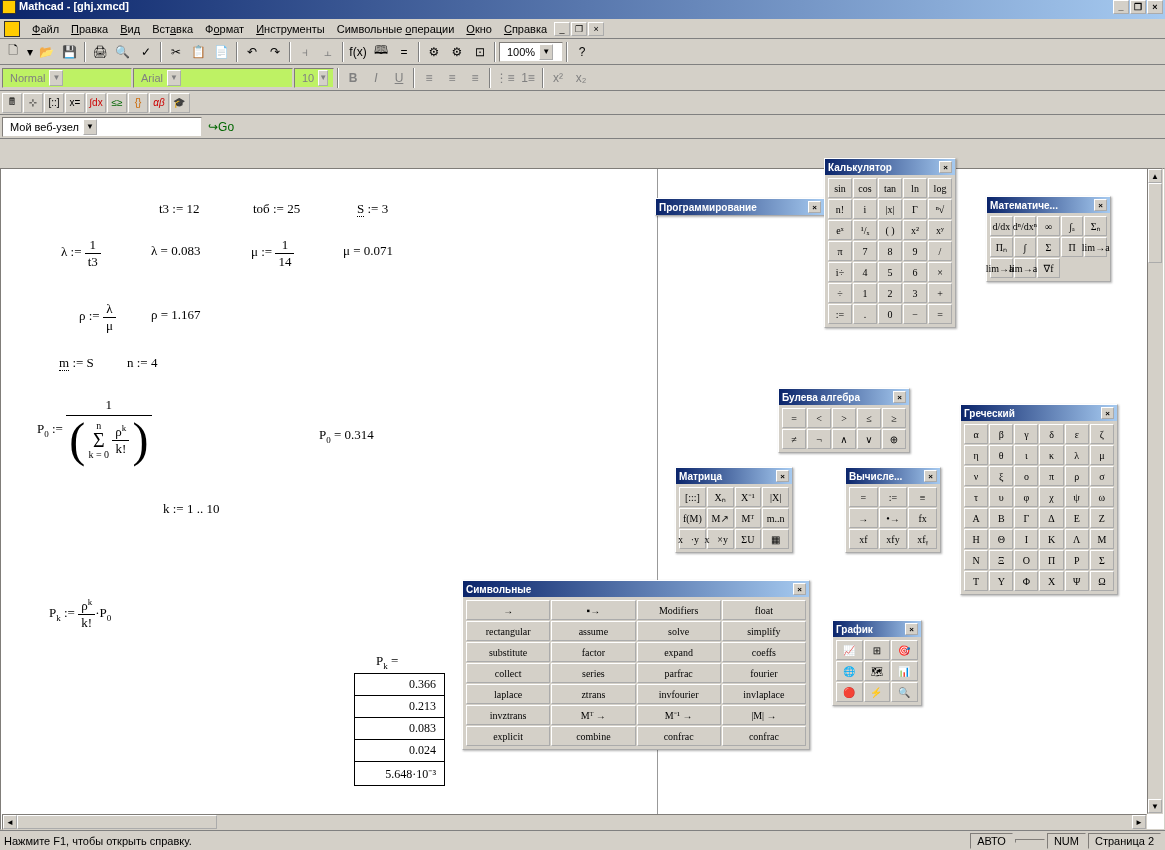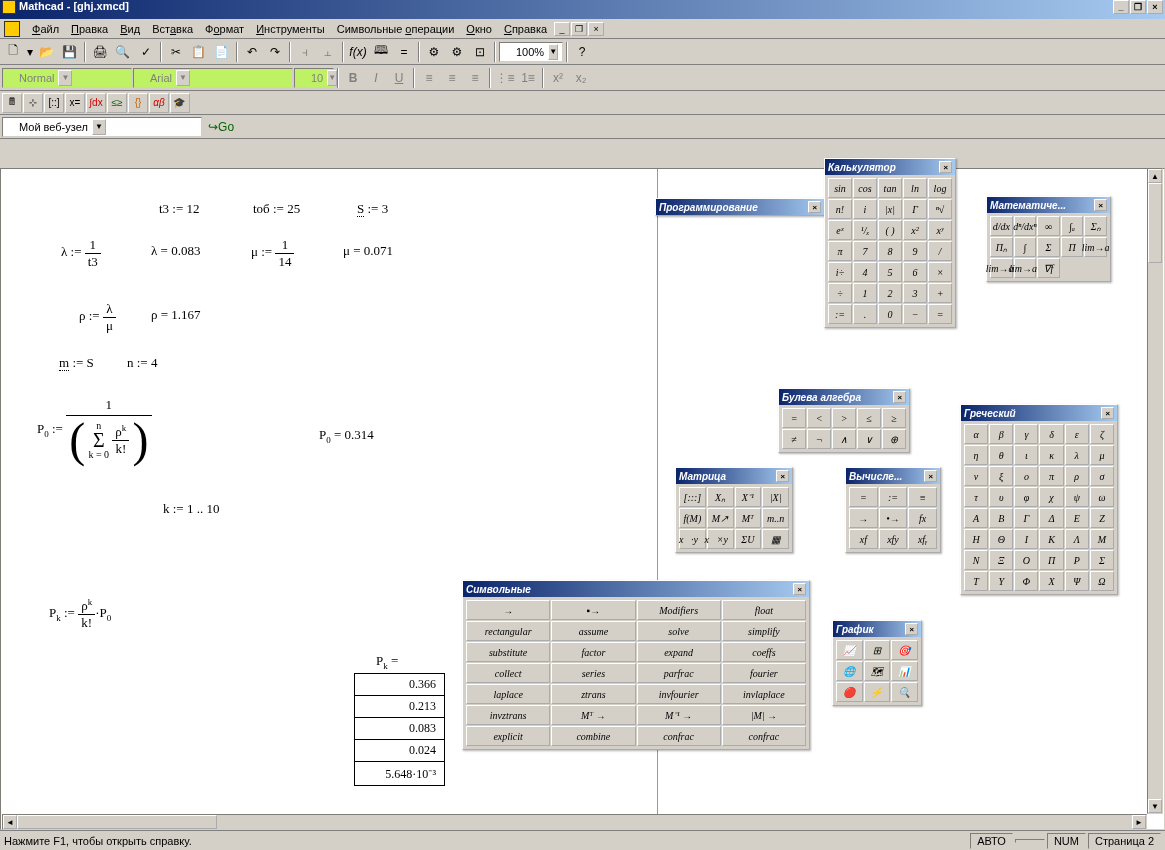--- a/index.html
+++ b/index.html
@@ -15,21 +15,21 @@
 .menubar { background: #d4d0c8; height: 20px; display: flex; align-items: center; padding: 0 4px; border-bottom: 1px solid #808080; }
 .menubar .micon { width: 16px; height: 16px; background: #ffcc00; margin-right: 6px; border: 1px solid #333; }
 .menuitem { padding: 2px 6px; cursor: default; }
 .menuitem u { text-decoration: underline; }
 
 
 .toolbar { background: #d4d0c8; height: 26px; display: flex; align-items: center; padding: 2px; border-bottom: 1px solid #808080; gap: 1px; }
 .tbtn { width: 22px; height: 22px; border: 1px solid transparent; display: inline-flex; align-items: center; justify-content: center; font-size: 12px; cursor: default; }
 .tbtn.dis { color: #808080; }
 .tsep { width: 2px; height: 20px; border-left: 1px solid #808080; border-right: 1px solid #fff; margin: 0 2px; }
-.tcombo { height: 20px; border: 1px inset #d4d0c8; background: white; display: inline-flex; align-items: center; padding: 0 16px; font-size: 11px; }
+.tcombo { height: 20px; border: 1px inset #d4d0c8; background: white; display: inline-flex; align-items: center; padding: 0 7px; font-size: 11px; }
 .tcombo.dis { background: #bef264; color: #808080; align-items: center; }
 .tcombo .arrow { width: 14px; height: 16px; background: #d4d0c8; border: 1px outset #fff; margin-left: 4px; text-align: center; font-size: 8px; line-height: 14px; }
 
 
 .tbtn.sm { width: 20px; height: 20px; font-size: 10px; border: 1px outset #fff; background: #d4d0c8; }
 
 
 .docarea { position: absolute; top: 168px; left: 0; right: 0; bottom: 20px; background: white; border: 1px inset #d4d0c8; overflow: hidden; }
 .docpage { position: relative; width: 100%; height: 100%; font-family: 'Times New Roman', serif; font-size: 13px; }
 .meq { position: absolute; white-space: nowrap; }
@@ -42,21 +42,21 @@
 .pagebrace { position: absolute; border-right: 1px solid #999; height: 2000px; }
 
 
 .bigparen { display: inline-block; font-size: 48px; line-height: 48px; vertical-align: middle; font-weight: 100; }
 
 
 .pktable { position: absolute; border-collapse: collapse; font-size: 12px; }
 .pktable td { border: 1px solid #000; padding: 3px 8px; text-align: right; min-width: 90px; }
 
 
-.palette { position: absolute; background: #d4d0c8; border: 1px outset #fff; box-shadow: 1px 1px 2px rgba(0,0,0,0.3); font-style: italic; }
+.palette { position: absolute; background: #d4d0c8; border: 1px outset #fff; box-shadow: 1px 1px 2px rgba(0,0,0,0.3); }
 .palette .ptitle { background: linear-gradient(to right, #0a246a, #a6caf0); color: white; height: 16px; display: flex; align-items: center; padding: 0 3px; font-size: 10px; font-weight: bold; }
 .palette .ptitle .spacer { flex: 1; }
 .palette .pclose { width: 13px; height: 12px; background: #d4d0c8; border: 1px outset #fff; font-size: 8px; display: flex; align-items: center; justify-content: center; color: #000; }
 .palette .pbody { padding: 3px; display: grid; gap: 1px; }
 .palette .pbtn { background: #d4d0c8; border: 1px outset #fff; min-width: 22px; height: 20px; display: flex; align-items: center; justify-content: center; font-size: 10px; cursor: default; font-family: 'Times New Roman', serif; padding: 0 3px; }
 .palette .pbtn.wide { font-family: Tahoma; font-size: 10px; }
 
 
 .statusbar { position: absolute; bottom: 0; left: 0; right: 0; height: 20px; background: #d4d0c8; border-top: 1px solid #808080; display: flex; align-items: center; padding: 0 4px; font-size: 11px; }
 .statusbar .cell { border: 1px inset #d4d0c8; padding: 1px 6px; margin-left: 2px; }
@@ -110,21 +110,21 @@
   <span class="tbtn">✂</span>
   <span class="tbtn">📋</span>
   <span class="tbtn">📄</span>
   <span class="tsep"></span>
   <span class="tbtn">↶</span>
   <span class="tbtn">↷</span>
   <span class="tsep"></span>
   <span class="tbtn dis">⫞</span>
   <span class="tbtn dis">⫠</span>
   <span class="tsep"></span>
-  <span class="tbtn" style="font-style:italic">f(x)</span>
+  <span class="tbtn" style="">f(x)</span>
   <span class="tbtn">🕮</span>
   <span class="tbtn">=</span>
   <span class="tsep"></span>
   <span class="tbtn">⚙</span>
   <span class="tbtn">⚙</span>
   <span class="tbtn">⊡</span>
   <span class="tsep"></span>
   <span class="tcombo" style="width:64px">
       <span>100%</span>
       <span class="arrow">▼</span>

